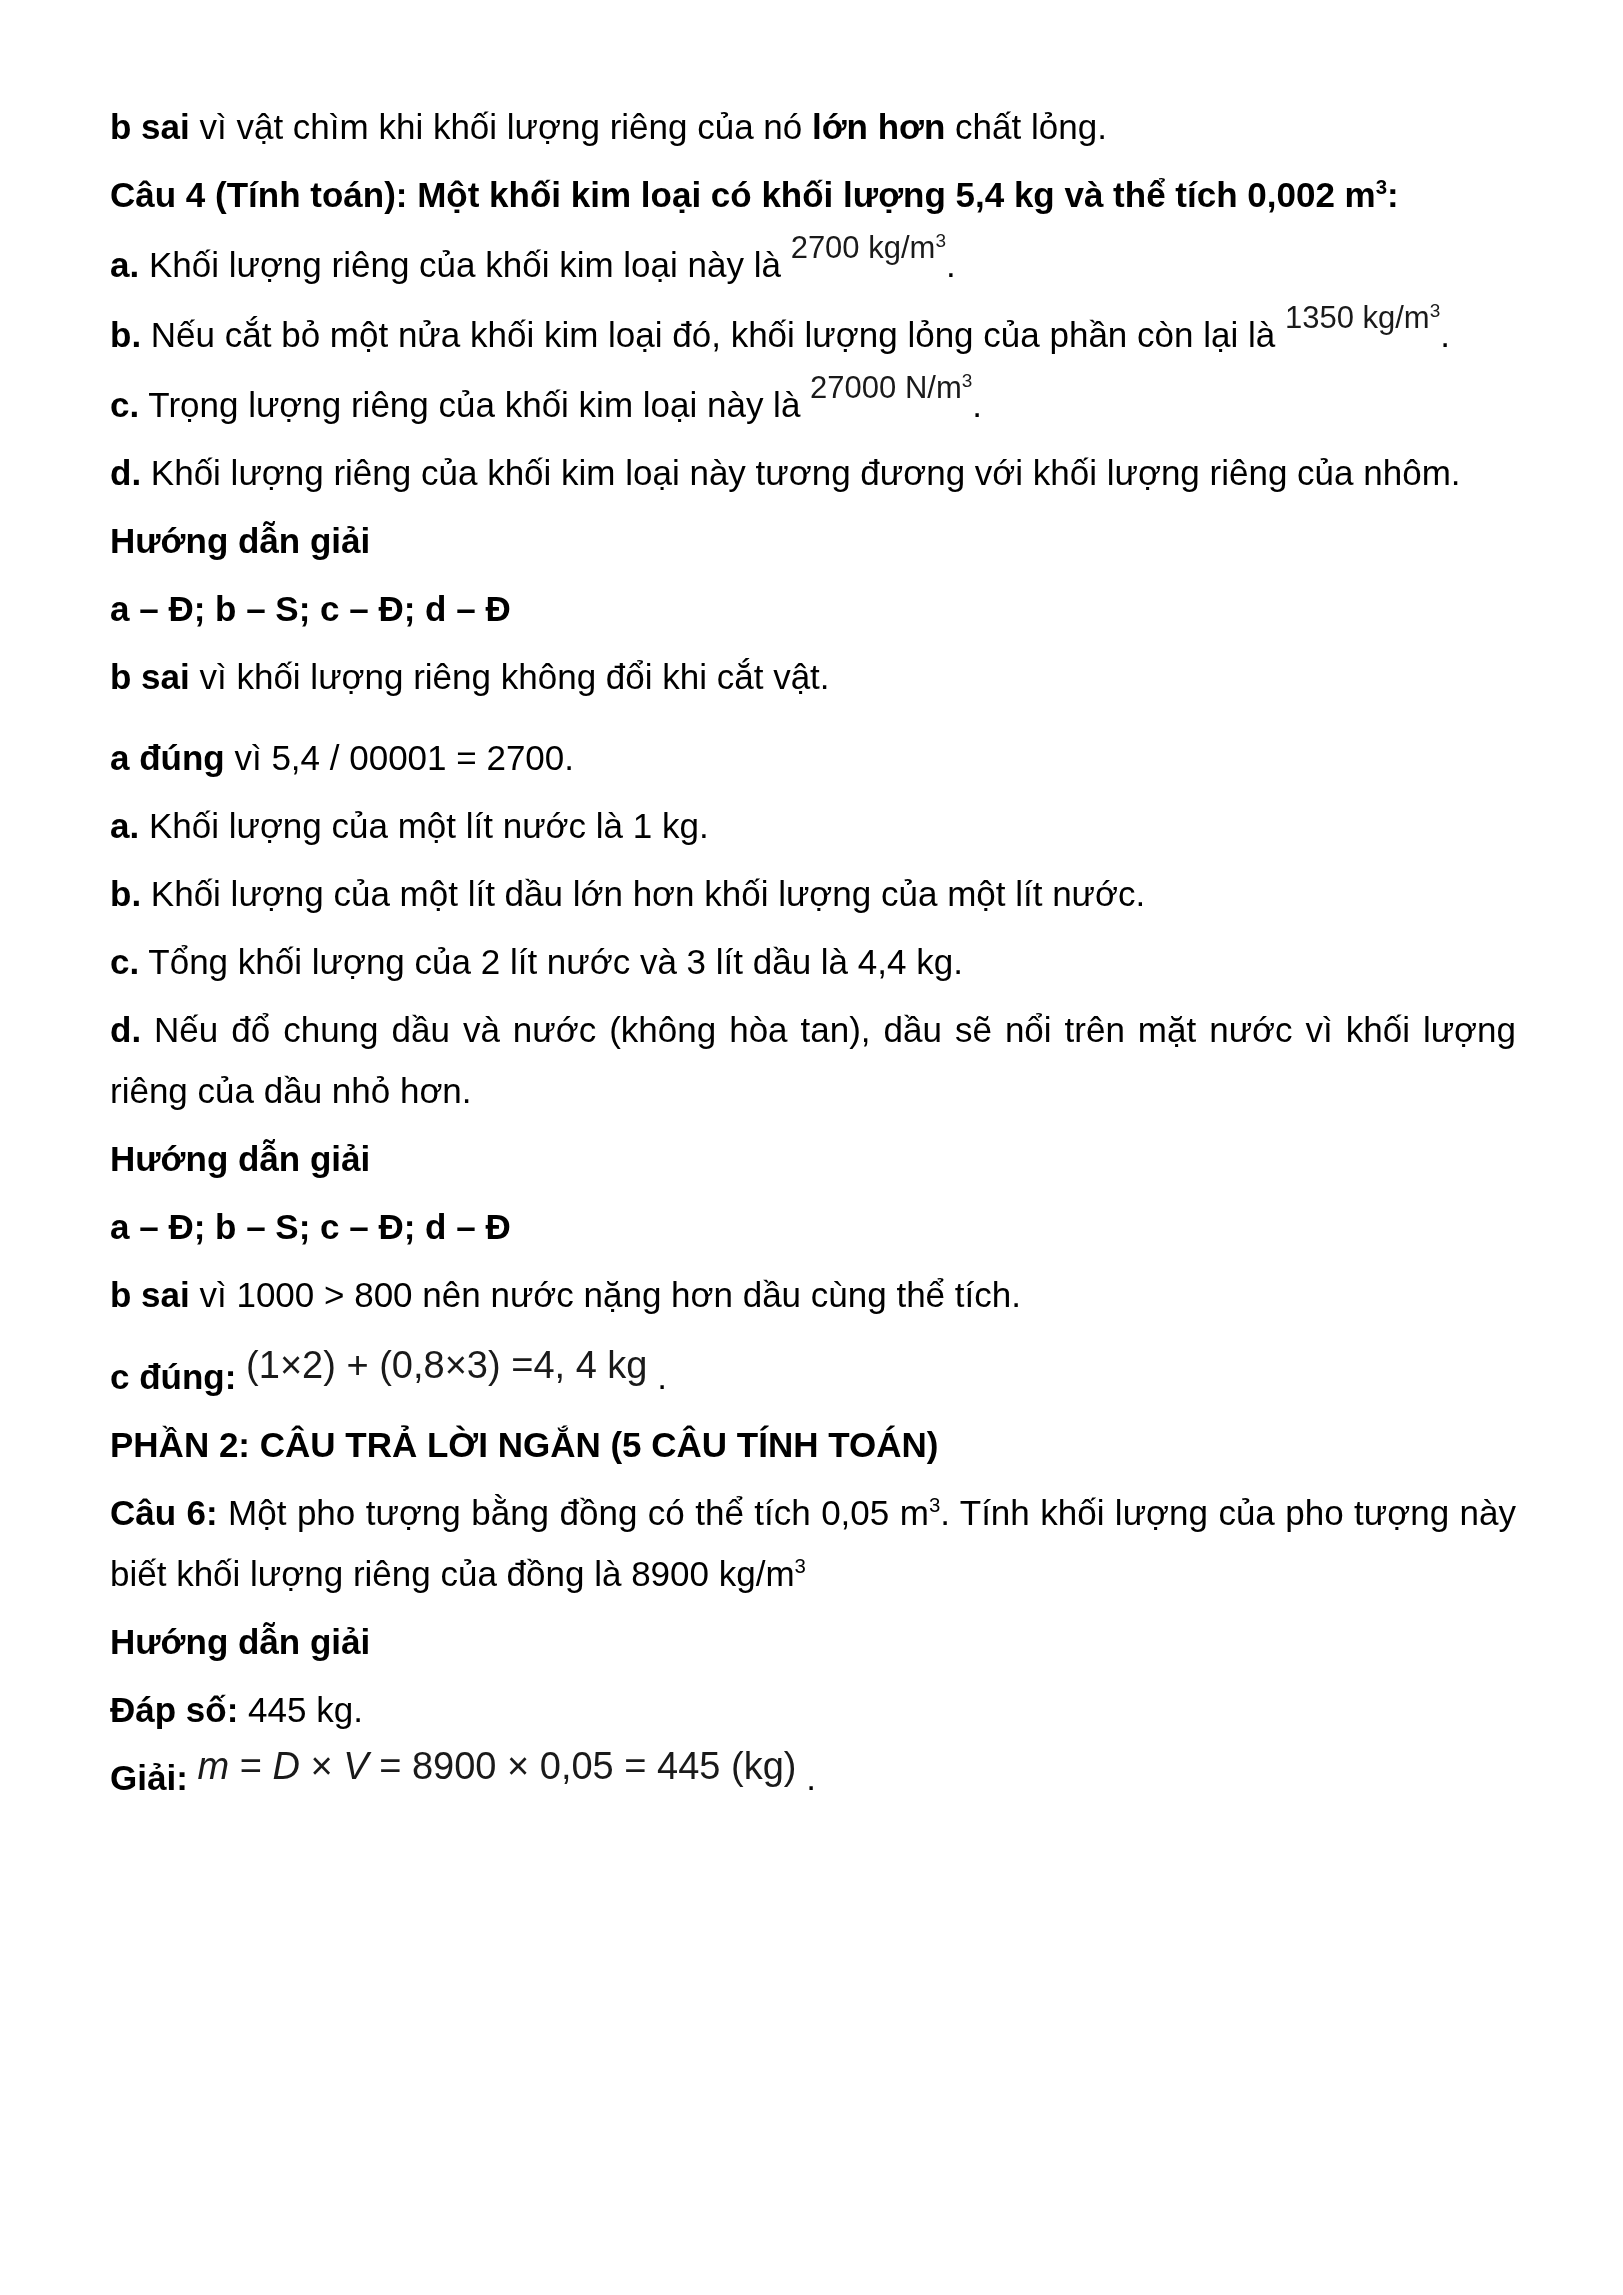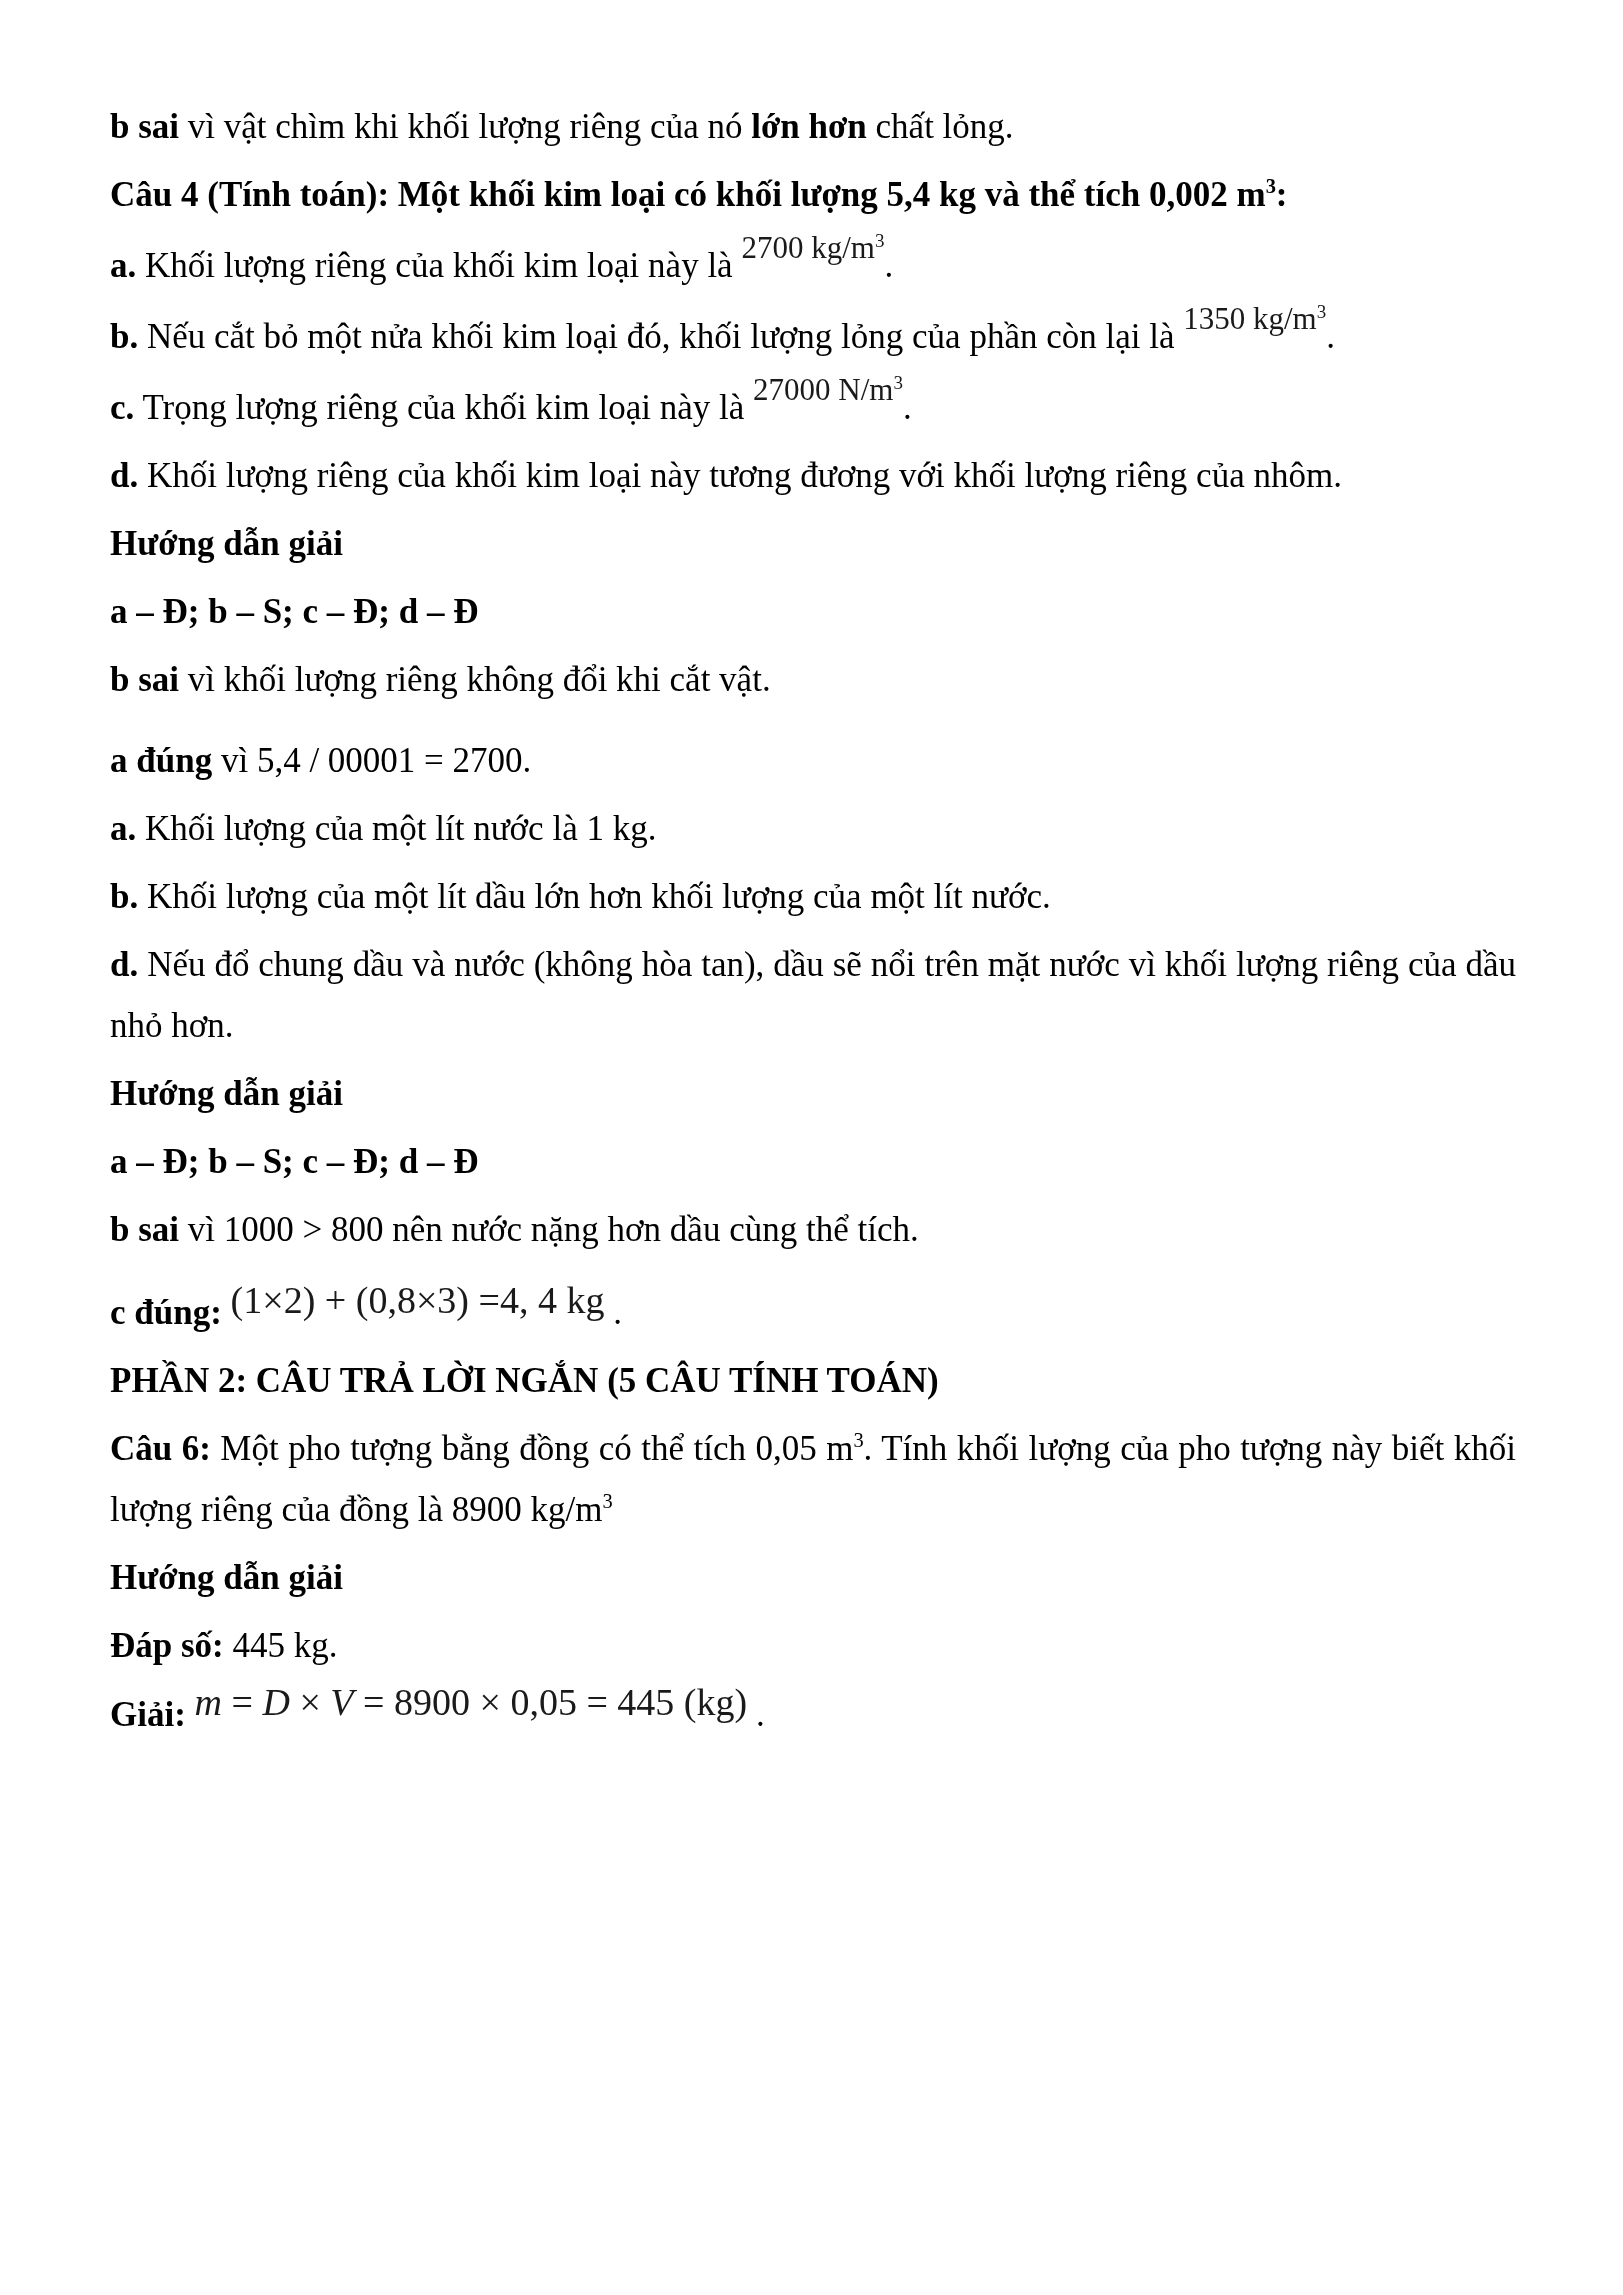--- a/index.html
+++ b/index.html
@@ -3,21 +3,21 @@
 <meta charset="utf-8">
 <style>
   html, body { margin: 0; padding: 0; background: #ffffff; }
   .page {
     position: relative;
     box-sizing: border-box;
     width: 1623px;
     height: 2295px;
     background: #ffffff;
     padding: 96px 107px 0 110px;
-    font-family: Liberation Serif, serif;
+    font-family: Liberation Sans, sans-serif;
     color: #000000;
     overflow: hidden;
   }
   .para {
     font-size: 35px;
     line-height: 61px;
     margin: 0 0 7px 0;
     text-align: justify;
   }
   .para.gap-top { margin-top: 20.4px; }
@@ -62,20 +62,21 @@
 
   <p class="para"><b>b sai</b><span> vì khối lượng riêng không đổi khi cắt vật.</span></p>
 
   <p class="para gap-top"><b>a đúng</b><span> vì 5,4 / 00001 = 2700.</span></p>
 
 
   <p class="para"><b>a.</b><span> Khối lượng của một lít nước là 1 kg.</span></p>
 
   <p class="para"><b>b.</b><span> Khối lượng của một lít dầu lớn hơn khối lượng của một lít nước.</span></p>
 
+  <p class="para"><b>c.</b><span> Tổng khối lượng của 2 lít nước và 3 lít dầu là 4,4 kg.</span></p>
 
   <p class="para"><b>d.</b><span> Nếu đổ chung dầu và nước (không hòa tan), dầu sẽ nổi trên mặt nước vì khối lượng riêng của dầu nhỏ hơn.</span></p>
 
   <p class="para"><b>Hướng dẫn giải</b></p>
 
   <p class="para"><b>a – Đ; b – S; c – Đ; d – Đ</b></p>
 
   <p class="para"><b>b sai</b><span> vì 1000 &gt; 800 nên nước nặng hơn dầu cùng thể tích.</span></p>
 
   <p class="para gap-top"><b>c đúng:</b><span> </span><span class="formula f-lg"><span>(1×2) + (0,8×3) =4, 4 kg</span></span><span> .</span></p>

